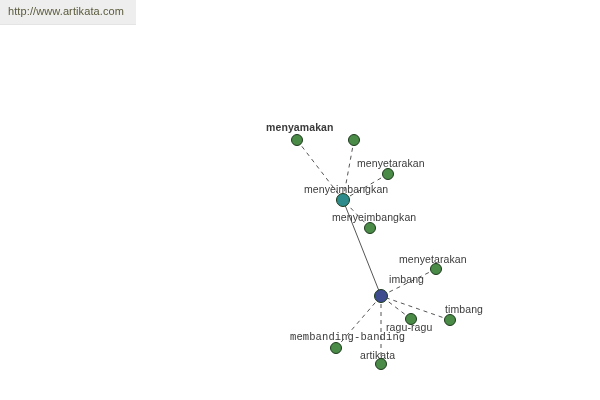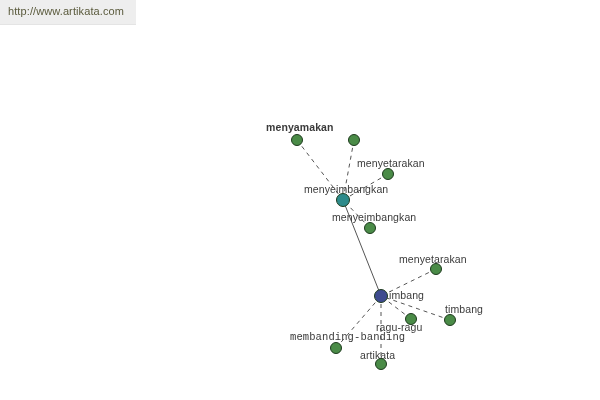--- a/index.html
+++ b/index.html
@@ -92,25 +92,25 @@
       <div class="graph-node" title="menyamakan" style="left: 291px; top: 109px; width: 12px; height: 12px; background: rgb(74, 139, 71); border-color: rgb(29, 58, 29);"></div>
       <div class="graph-node" title="menyetimbangkan" style="left: 348px; top: 109px; width: 12px; height: 12px; background: rgb(74, 139, 71); border-color: rgb(29, 58, 29);"></div>
       <div class="node-label" style="left: 357px; top: 132px; color: rgb(58, 58, 58);">menyetarakan</div>
       <div class="graph-node" title="menyetarakan" style="left: 382px; top: 143px; width: 12px; height: 12px; background: rgb(74, 139, 71); border-color: rgb(29, 58, 29);"></div>
       <div class="node-label" style="left: 304px; top: 158px; color: rgb(58, 58, 58);">menyeimbangkan</div>
       <div class="graph-node" title="menyeimbangkan" style="left: 336px; top: 168px; width: 14px; height: 14px; background: rgb(46, 139, 139); border-color: rgb(29, 58, 29);"></div>
       <div class="node-label" style="left: 332px; top: 186px; color: rgb(58, 58, 58);">menyeimbangkan</div>
       <div class="graph-node" title="menyepadankan" style="left: 364px; top: 197px; width: 12px; height: 12px; background: rgb(74, 139, 71); border-color: rgb(29, 58, 29);"></div>
       <div class="node-label" style="left: 399px; top: 228px; color: rgb(58, 58, 58);">menyetarakan</div>
       <div class="graph-node" title="mengembalikan" style="left: 430px; top: 238px; width: 12px; height: 12px; background: rgb(74, 139, 71); border-color: rgb(29, 58, 29);"></div>
-      <div class="node-label" style="left: 361px; top: 264px; color: rgb(58, 58, 58); padding-left: 28px;">imbang</div>
+      <div class="node-label" style="left: 361px; top: 248px; color: rgb(58, 58, 58); padding-left: 28px;">imbang</div>
       <div class="graph-node" title="imbang" style="left: 374px; top: 264px; width: 14px; height: 14px; background: rgb(62, 75, 143); border-color: rgb(29, 58, 29);"></div>
       <div class="node-label" style="left: 428px; top: 278px; color: rgb(58, 58, 58); margin-left: 17px;">timbang</div>
       <div class="graph-node" title="timbang" style="left: 444px; top: 289px; width: 12px; height: 12px; background: rgb(74, 139, 71); border-color: rgb(29, 58, 29);"></div>
-      <div class="node-label" style="left: 376px; top: 296px; color: rgb(58, 58, 58);">ragu-ragu</div>
+      <div class="node-label" style="left: 386px; top: 296px; color: rgb(58, 58, 58);">ragu-ragu</div>
       <div class="graph-node" title="ragu-ragu" style="left: 405px; top: 288px; width: 12px; height: 12px; background: rgb(74, 139, 71); border-color: rgb(29, 58, 29);"></div>
       <div class="node-label" style="left: 290px; top: 306px; color: rgb(58, 58, 58); font-family: Liberation Mono, monospace;">membanding-banding</div>
       <div class="graph-node" title="membanding-banding" style="left: 330px; top: 317px; width: 12px; height: 12px; background: rgb(74, 139, 71); border-color: rgb(29, 58, 29);"></div>
       <div class="node-label" style="left: 360px; top: 324px; color: rgb(58, 58, 58);">artikata</div>
       <div class="graph-node" title="menjajari" style="left: 375px; top: 333px; width: 12px; height: 12px; background: rgb(74, 139, 71); border-color: rgb(29, 58, 29);"></div>
     </div>
 
 </div>
 
 </body></html>

